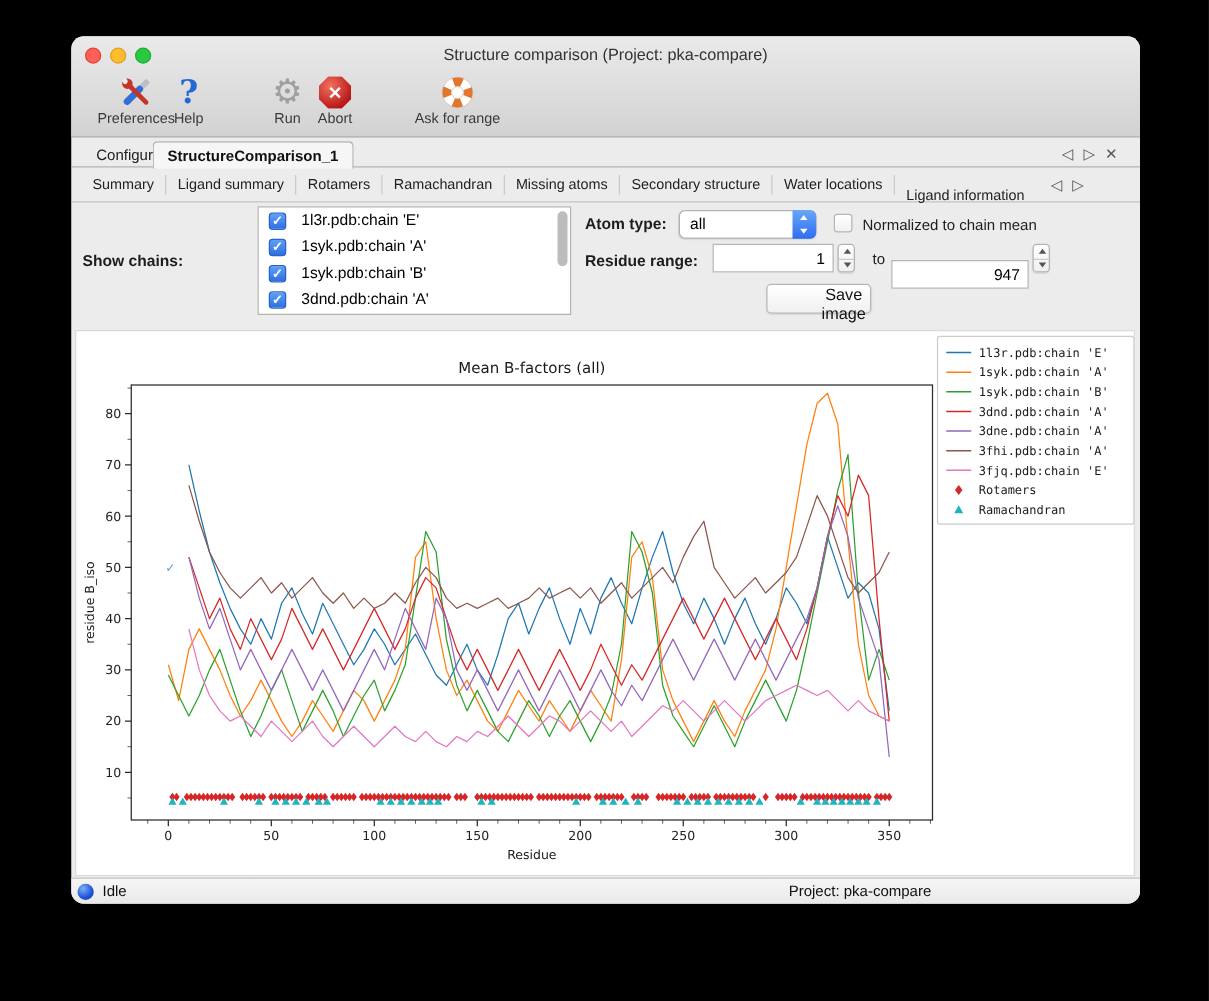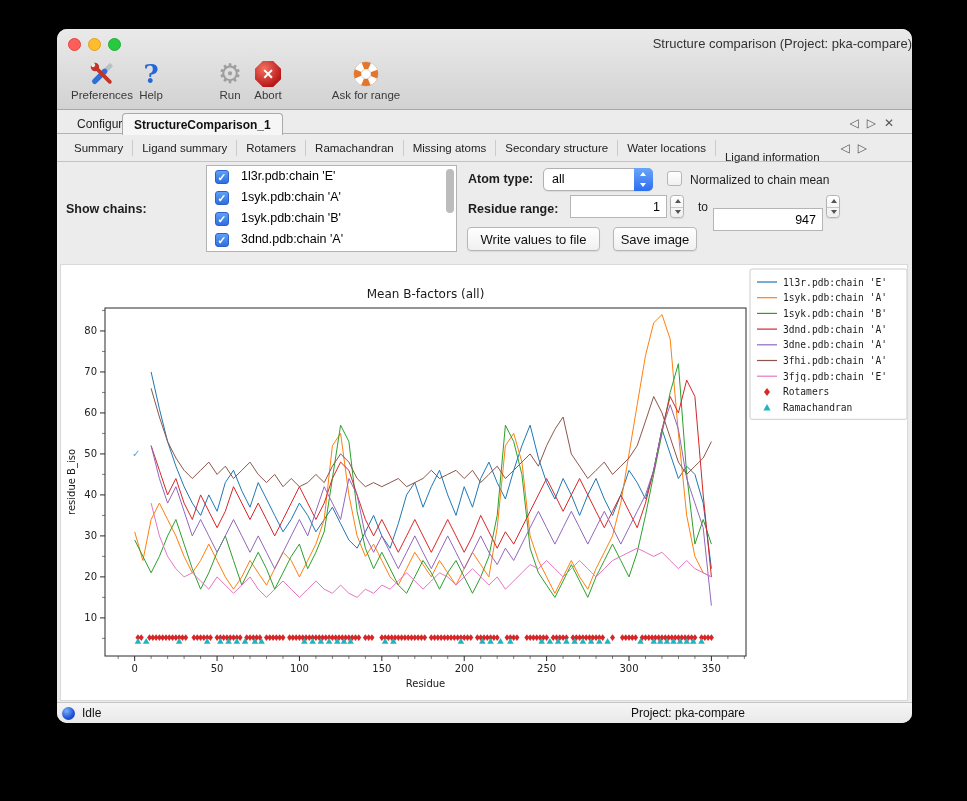--- a/index.html
+++ b/index.html
@@ -9,21 +9,21 @@
     background:#ececec; border-radius:10px; overflow:hidden;
     box-shadow:0 18px 40px rgba(0,0,0,.65);
   }
   
   #header { position:absolute; left:0; top:0; width:100%; height:81px;
     background:linear-gradient(#eaeaea,#d2d2d2); border-bottom:1px solid #a8a8a8; }
   .traffic { position:absolute; top:9px; width:13px; height:13px; border-radius:50%; }
   #tl-close { left:11px;  background:#ff5f58; border:1px solid #e0443e; }
   #tl-min   { left:31px;  background:#ffbd2e; border:1px solid #dea123; }
   #tl-max   { left:51px;  background:#28c840; border:1px solid #1eaf34; }
-  #win-title { position:absolute; top:7px; left:0; width:100%; text-align:right;
+  #win-title { position:absolute; top:7px; left:0; width:100%; text-align:center;
     font-size:13px; color:#333; }
   .tb-item { position:absolute; top:30px; height:44px; text-align:center; color:#3a3a3a; font-size:11.5px; }
   .tb-icon { height:30px; display:flex; align-items:center; justify-content:center; }
   .q-glyph { font-family:"DejaVu Serif",serif; font-weight:bold; font-size:26px; color:#2468d6; }
   .gear-glyph { font-family:"DejaVu Sans",sans-serif; font-size:27px; color:#9f9f9f; line-height:28px; }
   .octagon { width:26px; height:26px; background:radial-gradient(circle at 35% 30%, #f2705f, #b71616 75%);
     clip-path:polygon(30% 0,70% 0,100% 30%,100% 70%,70% 100%,30% 100%,0 70%,0 30%);
     color:#fff; font-weight:bold; font-size:14px; line-height:26px; }
   
   #maintab-row { position:absolute; left:0; top:84px; width:100%; height:21px; border-bottom:1px solid #b3b3b3; }
@@ -88,21 +88,21 @@
 <body>
 
 <div id="window">
 
   <div id="header">
     <div id="tl-close" class="traffic"></div>
     <div id="tl-min" class="traffic"></div>
     <div id="tl-max" class="traffic"></div>
     <div id="win-title">Structure comparison (Project: pka-compare)</div>
 
-    <div class="tb-item" style="left:10px;width:70px;">
+    <div class="tb-item" style="left:17px;width:70px;">
       <div class="tb-icon">
         <svg width="30" height="30" viewBox="0 0 30 30">
           <g transform="rotate(45 15 15)">
             <rect x="12.8" y="1.5" width="4.4" height="8" rx="1" fill="#b9bfc6"></rect>
             <rect x="12.3" y="8.5" width="5.4" height="19.5" rx="2.6" fill="#2f6fd6"></rect>
           </g>
           <g transform="rotate(-45 15 15)">
             <circle cx="15" cy="5" r="4.2" fill="#c23527"></circle>
             <circle cx="15" cy="2.4" r="2.1" fill="#e9e9e9"></circle>
             <rect x="13.1" y="7" width="3.8" height="21" rx="1.9" fill="#c23527"></rect>
@@ -204,22 +204,21 @@
         <span class="st-up"></span>
         <span class="st-dn"></span>
       </span>
     <span class="plain" style="left:641px;top:38px;">to</span>
     <input class="numfield" style="left: 656px; top: 33px; width: 110px; margin-top: 13px;" value="947">
     <span class="stepper" style="left:769px;top:33px;">
         <span class="st-up"></span>
         <span class="st-dn"></span>
       </span>
 
-    <button class="pushbtn" style="left:410px;top:65px;width:133px;">Write values to file</button>
-    <button class="pushbtn" style="left:556px;top:65px;width:84px;">Save image</button>
+    <button class="pushbtn" style="left:556px;top:65px;width:84px;padding-left:40px;">Save image</button>
   </div>
 
   <div id="chart-panel">
     <svg id="chart-svg" width="846" height="435">
         <rect x="44" y="43" width="641" height="348" fill="none" stroke="#2b2b2b" stroke-width="1"></rect>
         <text x="364.5" y="33" text-anchor="middle" font-size="12" fill="#1a1a1a" font-family="DejaVu Sans, sans-serif">Mean B-factors (all)</text>
         <text x="364.5" y="422" text-anchor="middle" font-size="10" fill="#1a1a1a" font-family="DejaVu Sans, sans-serif">Residue</text>
         <text text-anchor="middle" font-size="10" fill="#1a1a1a" font-family="DejaVu Sans, sans-serif" transform="translate(14 217) rotate(-90)">residue B_iso</text>
         <line x1="73.66066838046272" y1="391" x2="73.66066838046272" y2="396" stroke="#2b2b2b"></line>
         <text x="73.66066838046272" y="407" text-anchor="middle" font-size="10" fill="#222" font-family="DejaVu Sans, sans-serif">0</text>

